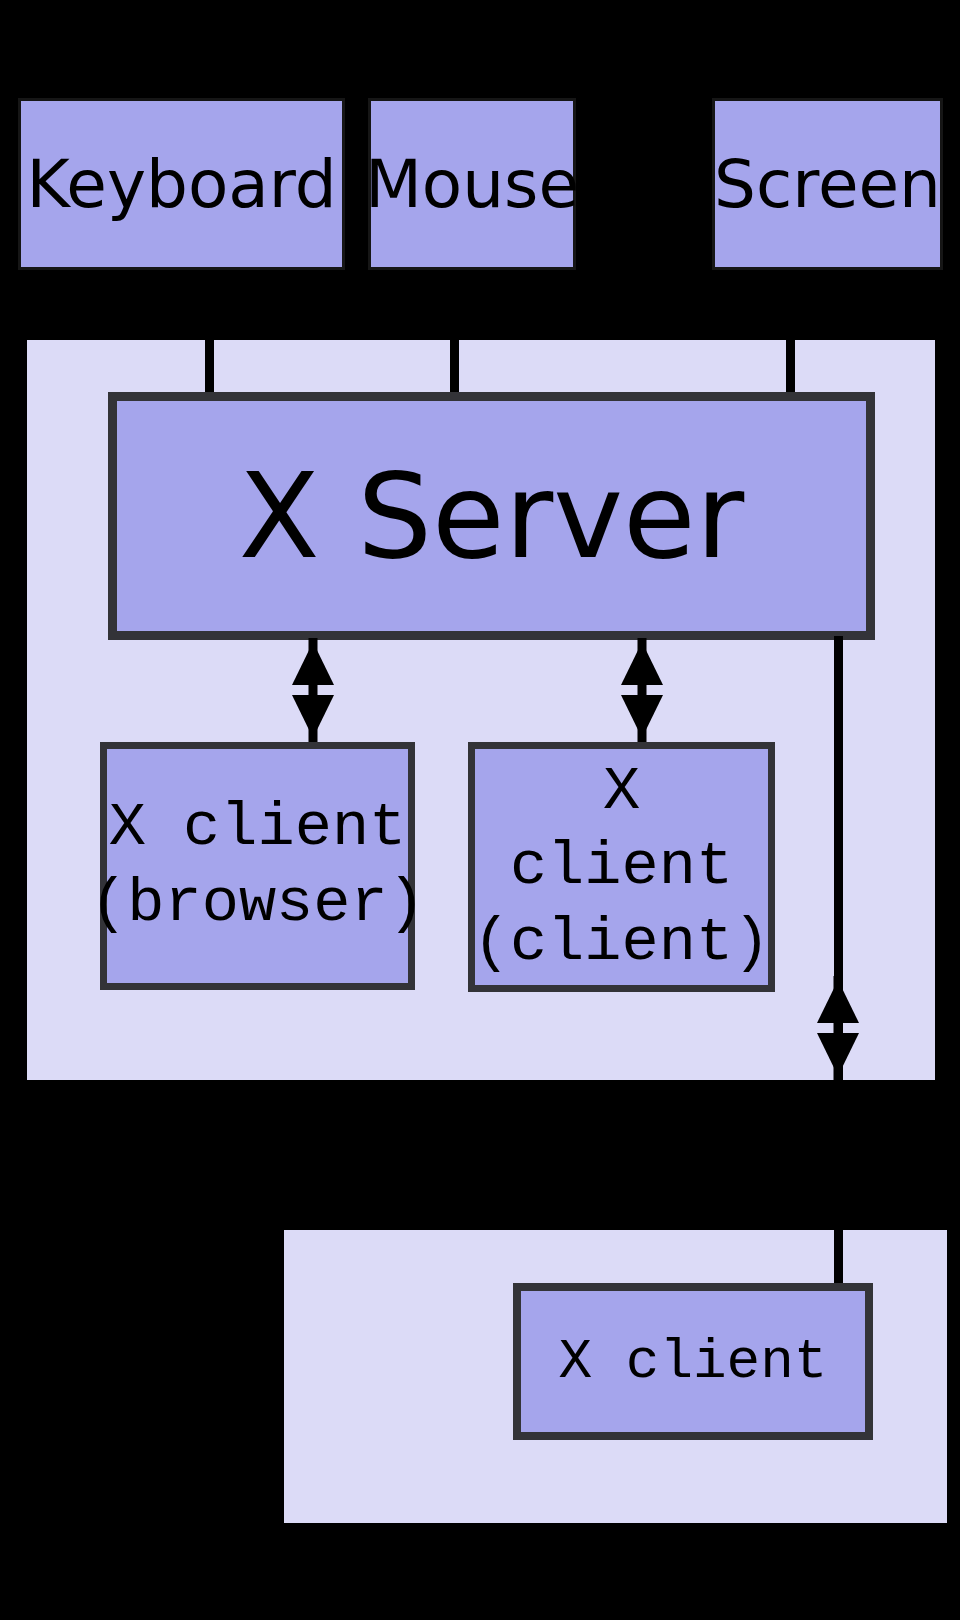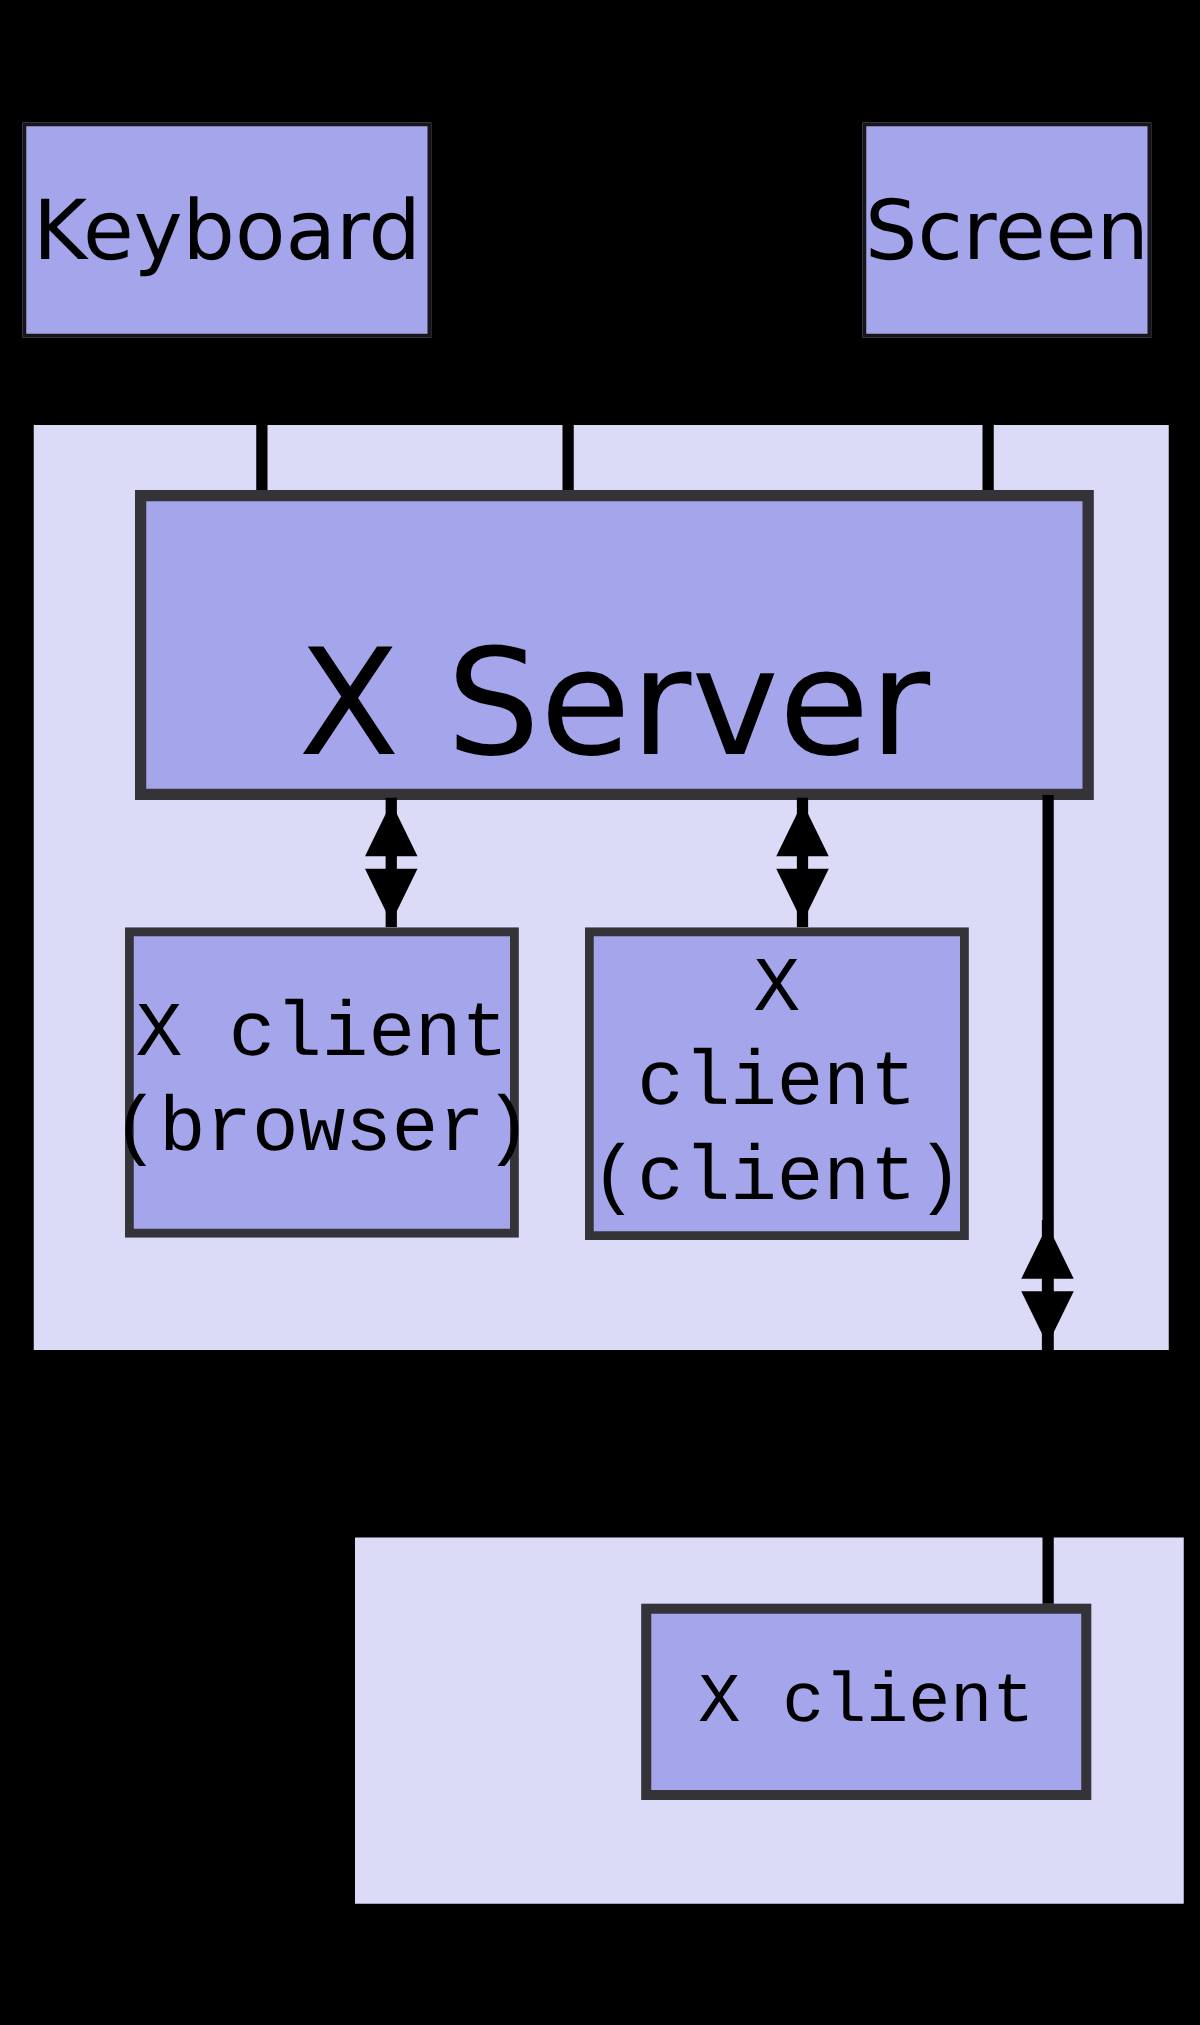--- a/index.html
+++ b/index.html
@@ -41,29 +41,32 @@
 <body>
 
 <div id="stage" style="--bg: #000000; --container: #dcdbf7; --box: #a5a5ec; --border: #333338; --line: #000000; --text: #000000;">
 
   <div class="container" style="left:27px; top:340px; width:908px; height:740px;"></div>
   <div class="container" style="left:284px; top:1230px; width:663px; height:293px;"></div>
 
   <div class="node device" style="left:18px; top:98px; width:321px; height:166px;">
     <span>Keyboard</span>
   </div>
-  <div class="node device" style="left:690px; top:98px; width:225px; height:166px;">
+  <div class="node device" style="left:368px; top:98px; width:202px; height:166px;">
+    <span>Mouse</span>
+  </div>
+  <div class="node device" style="left:712px; top:98px; width:225px; height:166px;">
     <span>Screen</span>
   </div>
 
   <div class="vline" style="left:205px; top:272px; height:128px;"></div>
   <div class="vline" style="left:450px; top:272px; height:128px;"></div>
   <div class="vline" style="left:786px; top:272px; height:128px;"></div>
 
-  <div class="node server" style="left:108px; top:392px; width:749px; height:230px;justify-content:flex-end;">
+  <div class="node server" style="left:108px; top:392px; width:749px; height:230px;">
     <span>X Server</span>
   </div>
 
   <div class="vline" style="left:834px; top:636px; height:654px;"></div>
 
   <svg class="arrow" style="left:283px; top:638px;" width="60" height="104" viewBox="0 0 60 104">
     <line x1="30" y1="0" x2="30" y2="104" stroke="#000" stroke-width="9"></line>
     <polygon points="30,4 51,47 9,47" fill="#000"></polygon>
     <polygon points="9,57 51,57 30,100" fill="#000"></polygon>
   </svg>

